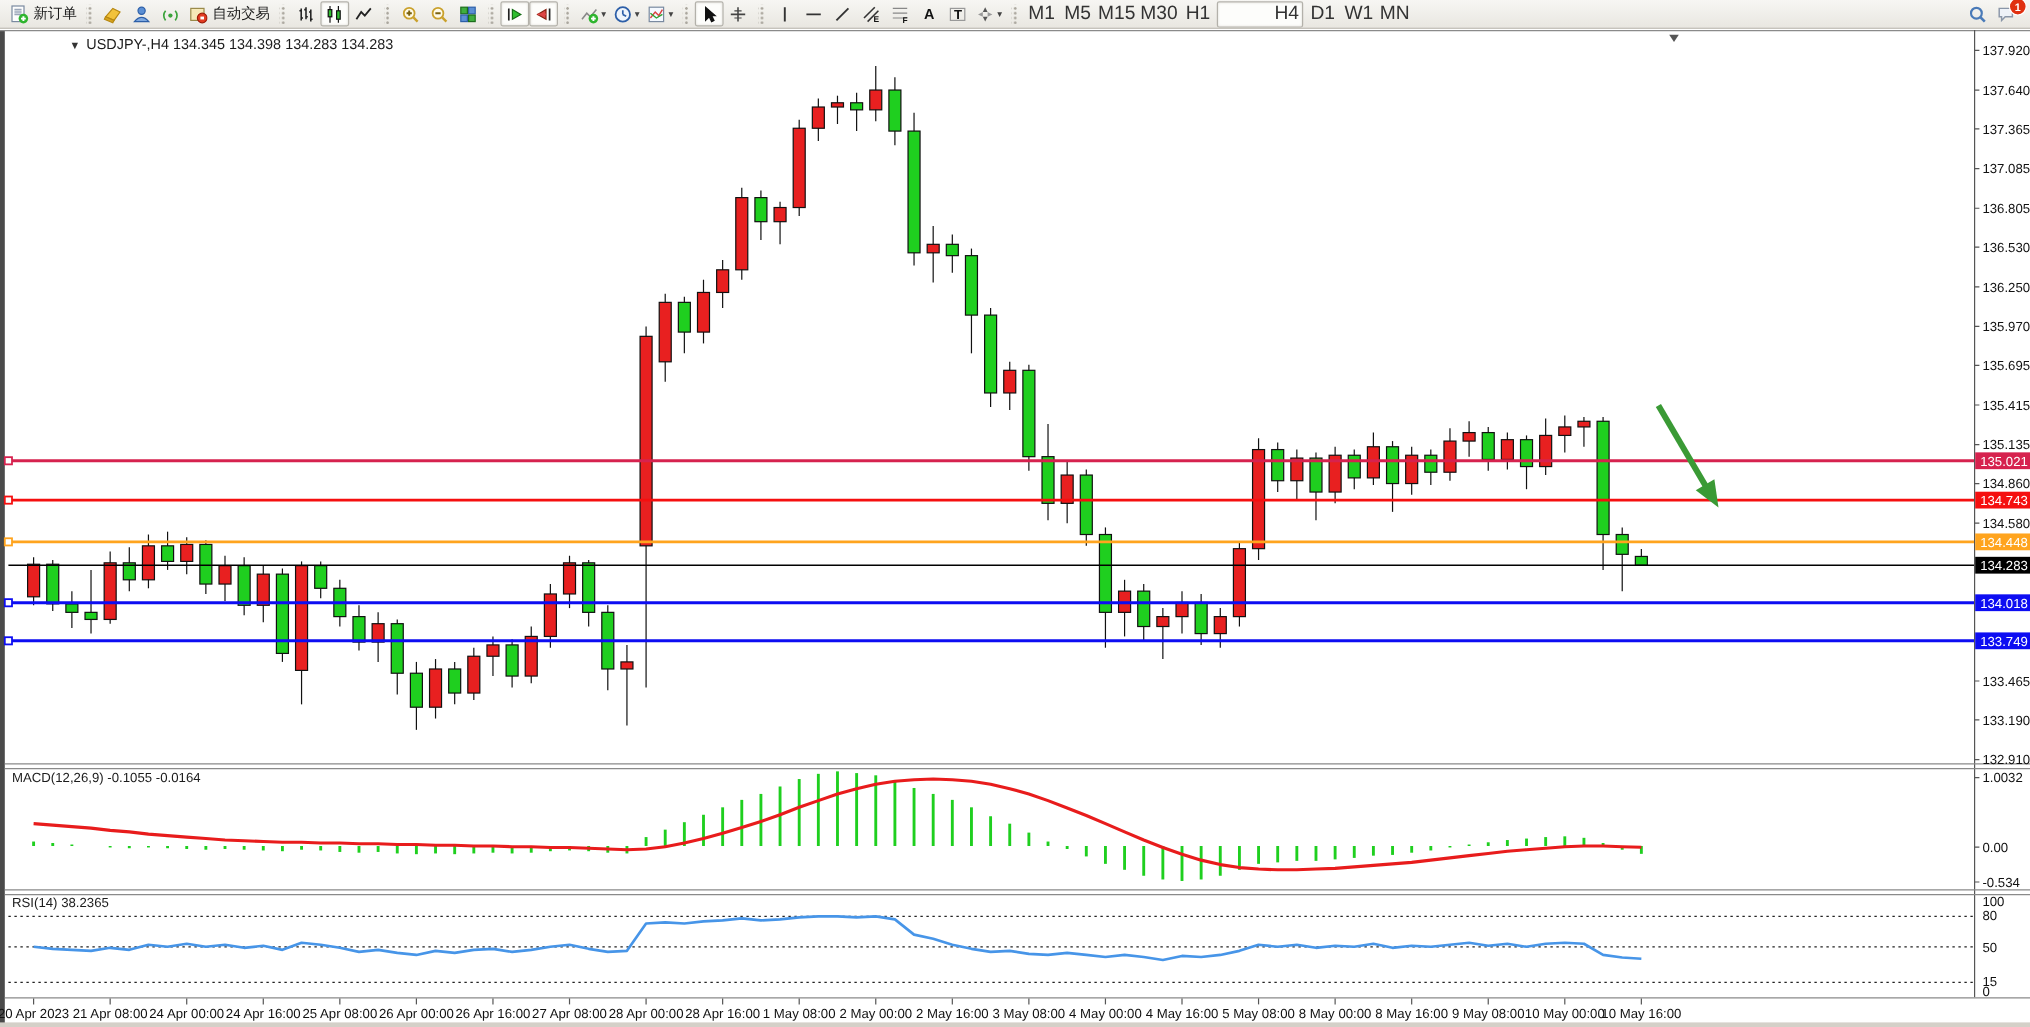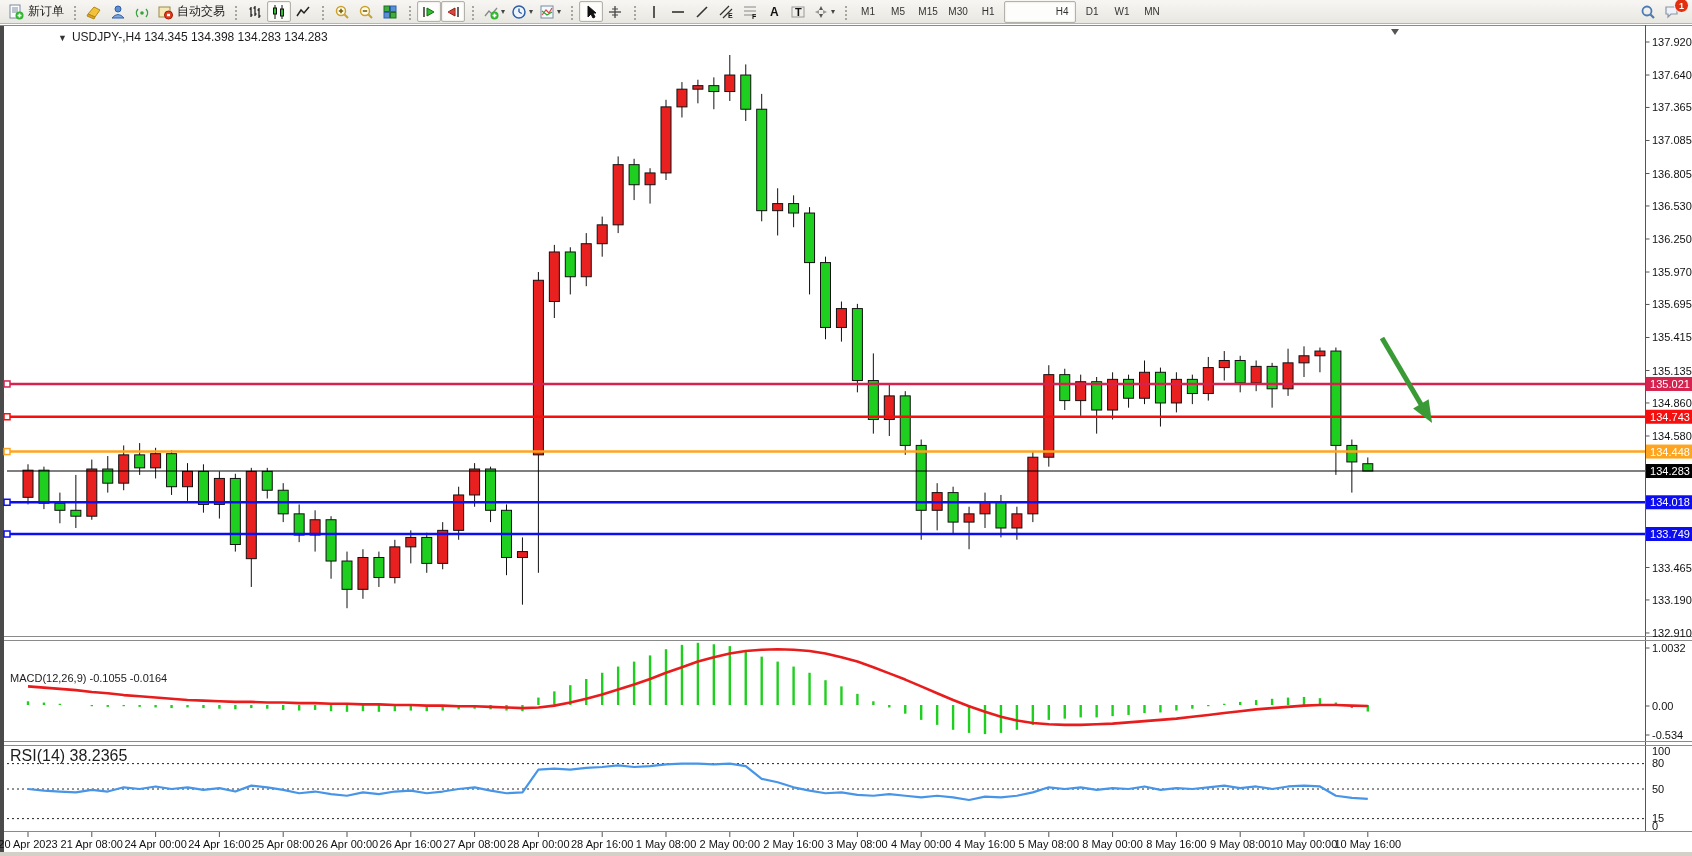--- a/index.html
+++ b/index.html
@@ -12,32 +12,32 @@
   .tb-group{display:flex;align-items:center;height:24px;padding:0 3px;}
   .tb-grip{width:5px;height:16px;margin:0 2px;
     background-image:radial-gradient(circle,#a9a59c 1px,transparent 1.2px);
     background-size:4px 4px;background-position:1px 1px;}
   .tb-btn{position:relative;min-width:24px;height:21px;display:flex;align-items:center;justify-content:center;
     border:1px solid transparent;border-radius:2px;cursor:default;padding:0 2px;box-sizing:border-box;}
   .tb-btn.pressed{background:#fdfdfb;border-color:#b3b1aa;box-shadow:inset 0 0 2px #d8d6cf;}
   .tb-btn .lbl{font-size:12px;color:#1a1a1a;margin-left:4px;white-space:nowrap;font-family:Liberation Serif, serif;}
   .tb-btn .dd{font-size:8px;color:#444;margin-left:2px;}
   .tf-btn{min-width:26px;height:20px;display:flex;align-items:center;justify-content:center;
-    font-size:10px;color:#333;border:1px solid transparent;border-radius:2px;margin:0 1px;text-align:center;}
+    font-size:16px;color:#333;border:1px solid transparent;border-radius:2px;margin:0 1px;text-align:center;}
   .tf-btn.active{background:#fdfdfb;border-color:#b3b1aa;box-shadow:inset 0 0 2px #d8d6cf;padding-left:44px;}
   #tb-right{margin-left:auto;display:flex;align-items:center;padding-right:6px;}
   .badge{position:absolute;top:-4px;right:-6px;background:#e03010;color:#fff;border-radius:8px;
     min-width:13px;height:13px;font-size:9px;display:flex;align-items:center;justify-content:center;
     border:1px solid #fff;font-weight:bold;}
   
   #chart-svg{position:absolute;left:0;top:0;z-index:1;}
   .ovl{position:absolute;z-index:5;pointer-events:none;white-space:pre;}
   #chart-title{left:14px;top:30px;font-size:12px;color:#1c1c1c;margin-left:44px;}
-  #macd-label{left:10px;top:672px;font-size:11px;color:#1c1c1c;}
-  #rsi-label{left:10px;top:747px;font-size:16px;color:#1c1c1c;}
+  #macd-label{left:10px;top:643px;font-size:11px;color:#1c1c1c;}
+  #rsi-label{left:10px;top:747px;font-size:11px;color:#1c1c1c;}
   .arrow-glyph{font-size:9px;color:#333;margin-right:5px;}
 </style>
 </head>
 <body>
 <div id="stage">
 
 <div id="toolbar">
       <div class="tb-group">
         <div class="tb-btn">
           <svg width="16" height="16" viewBox="0 0 16 16">

